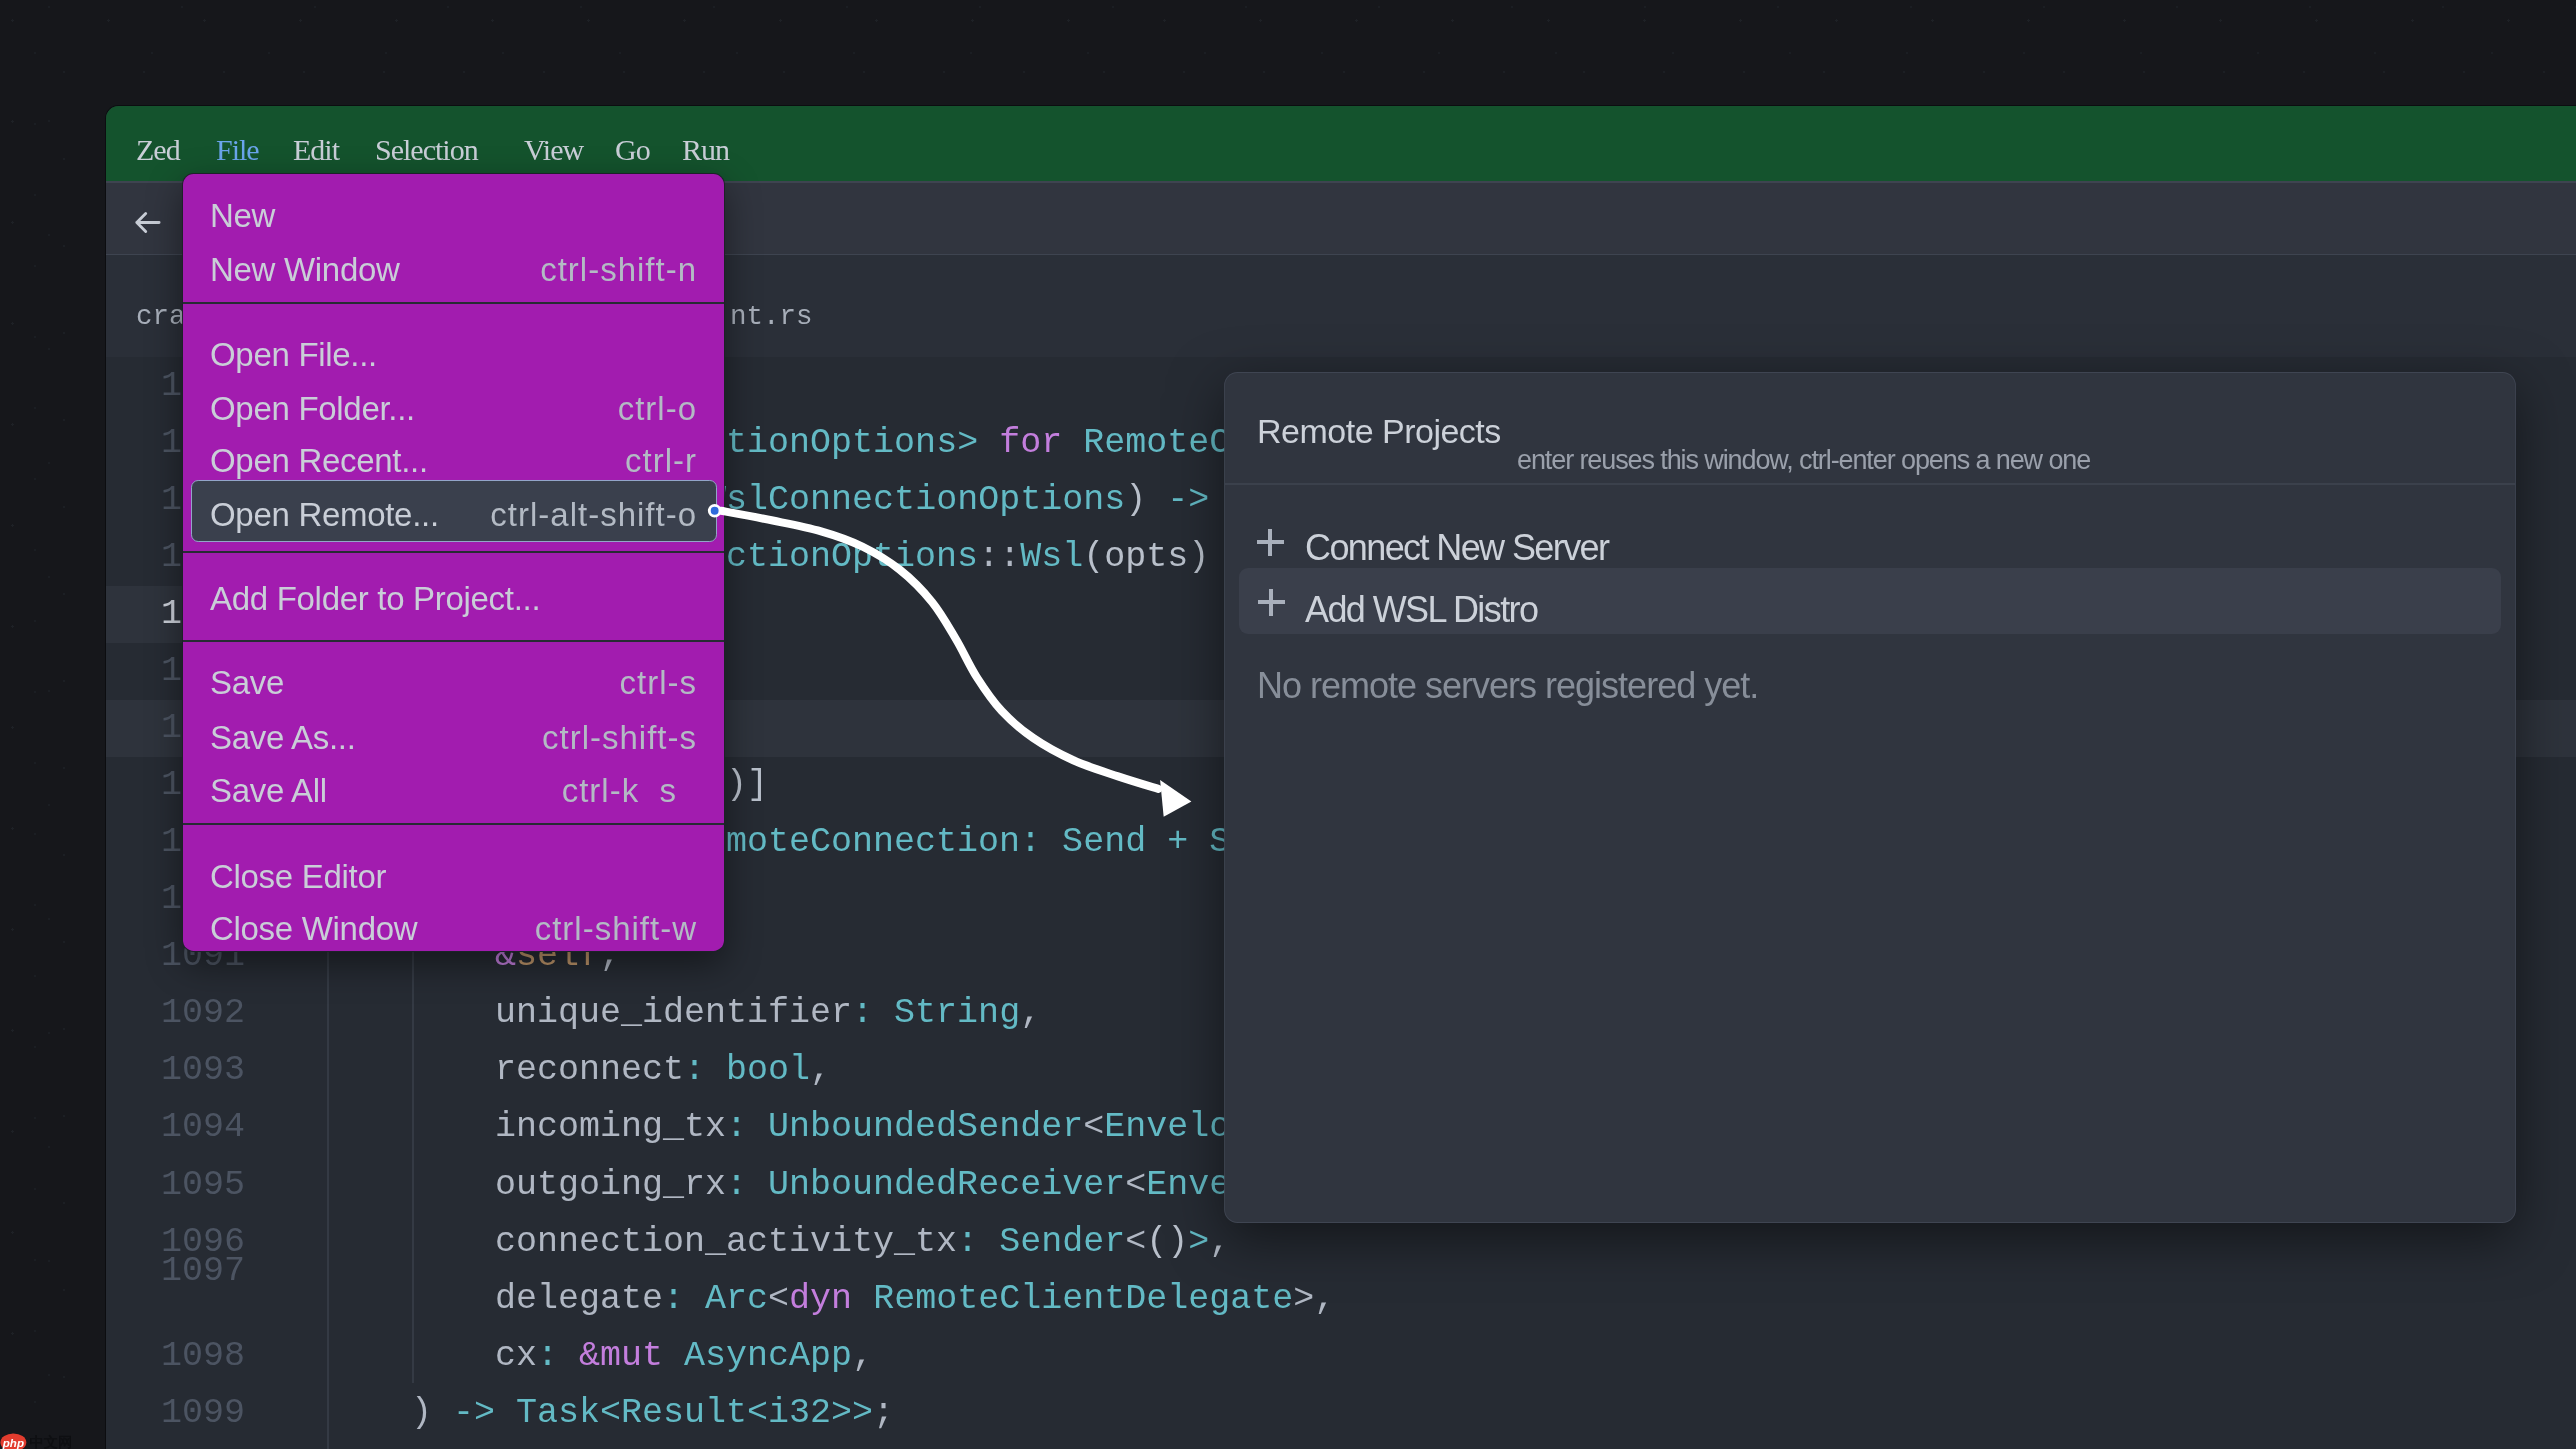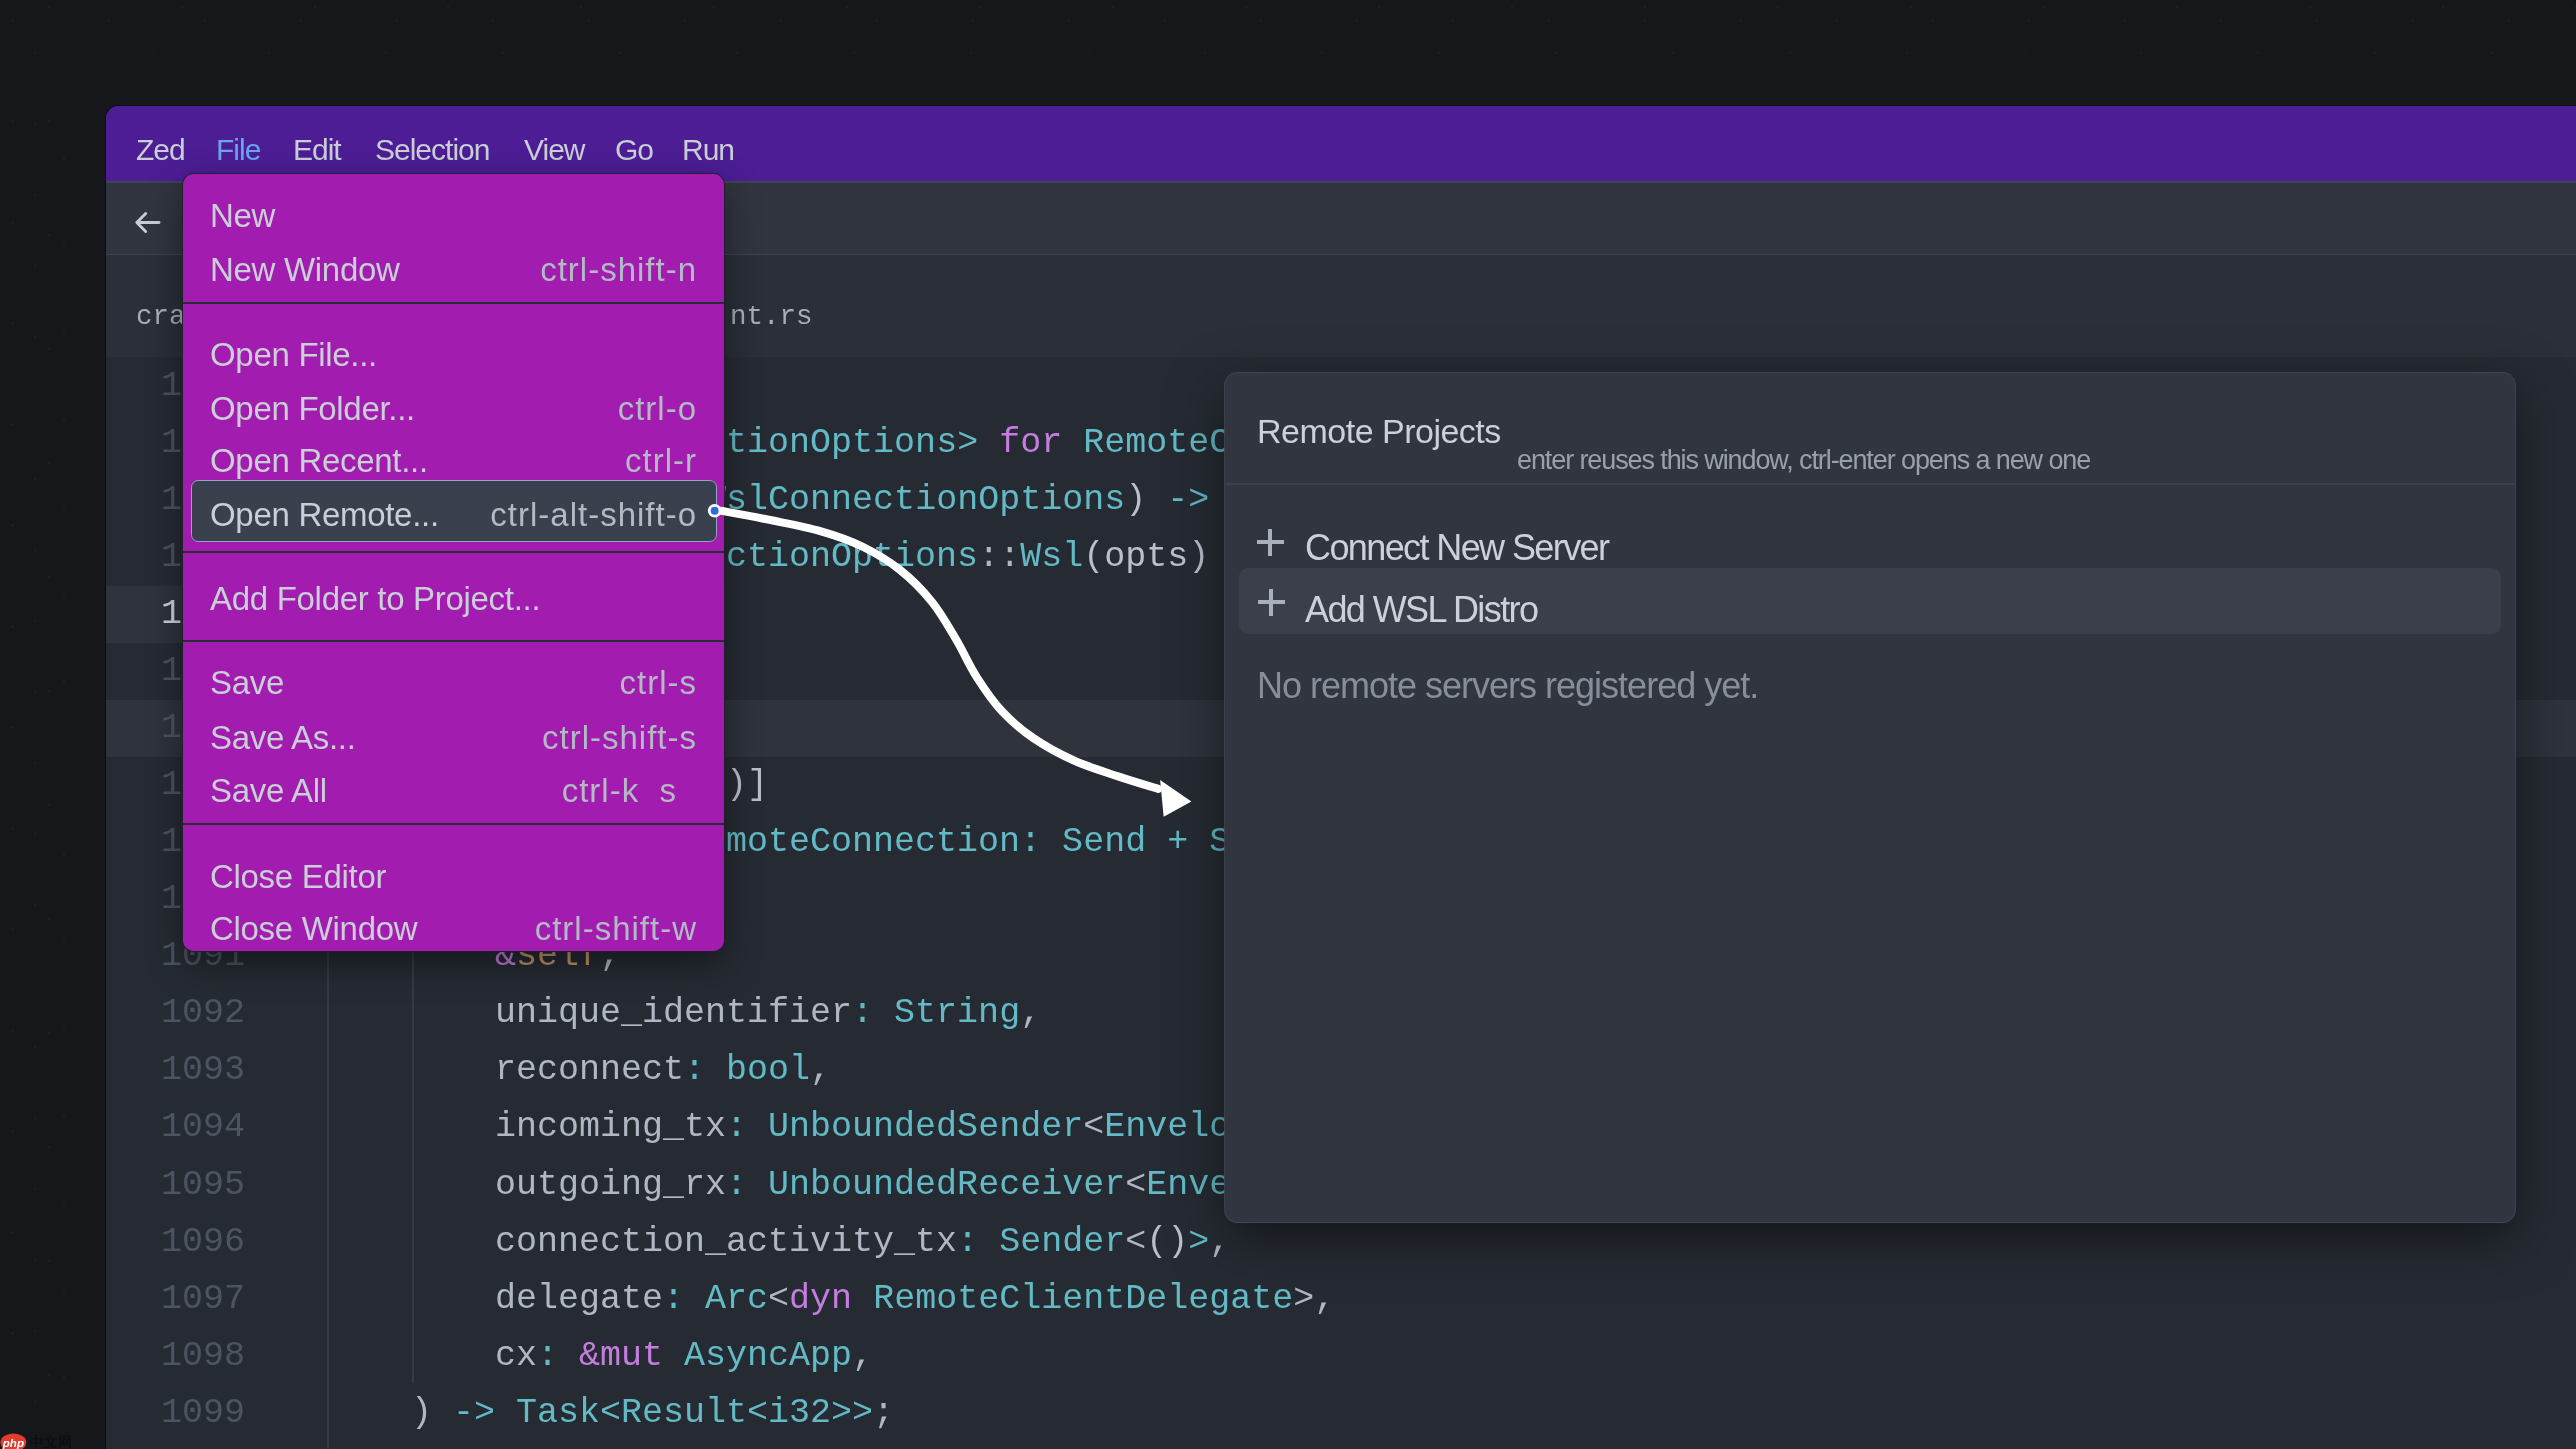--- a/index.html
+++ b/index.html
@@ -14,21 +14,21 @@
       radial-gradient(circle 1.3px at 49px 7.2px,  #1b1e23 95%, transparent);
     background-size:96px 101px, 80px 87px, 117px 71px, 65px 92px, 133px 114px;
     position:relative;
   }
   .abs { position:absolute; }
 
   
   #win { position:absolute; left:106px; top:106px; right:0; bottom:0;
          background:#262b33; border-radius:12.5px 0 0 0; overflow:hidden;
          box-shadow:0 0 0 0.9px #0c0d10; }
-  #titlebar { position:absolute; left:0; top:0; right:0; height:75px; background:#4c1d95; }
+  #titlebar { position:absolute; left:0; top:0; right:0; height:75px; background:#14532d;font-family:Liberation Serif, serif; }
   #navbar   { position:absolute; left:0; top:77px; right:0; height:71px; background:#31353f; }
   #tabbar   { position:absolute; left:0; top:149px; right:0; height:102px; background:#2a2f38; }
   .hline    { position:absolute; left:0; right:0; height:1.8px; background:#3e4450; }
 
   .menuitem { position:absolute; top:0; height:88px; line-height:88px; font-size:30px;
                letter-spacing:-1px; color:#c9ced7; }
   #backarr { position:absolute; left:28px; top:27px; width:27px; height:25px; }
   #tabtext { position:absolute; left:30px; top:0; height:102px; line-height:124px;
               font-family:"Liberation Mono",monospace; font-size:27.5px; color:#a7aeb9; white-space:pre; }
 
@@ -128,21 +128,21 @@
 <div class="gnum-row" style="top:985px"><span class="gnum">1092</span></div>
 <div class="crow" style="top:985px"><span class="cg">        unique_identifier</span><span class="ct">: </span><span class="ct">String</span><span class="cg">,</span></div>
 <div class="gnum-row" style="top:1042px"><span class="gnum">1093</span></div>
 <div class="crow" style="top:1042px"><span class="cg">        reconnect</span><span class="ct">: </span><span class="ct">bool</span><span class="cg">,</span></div>
 <div class="gnum-row" style="top:1099px"><span class="gnum">1094</span></div>
 <div class="crow" style="top:1099px"><span class="cg">        incoming_tx</span><span class="ct">: </span><span class="ct">UnboundedSender</span><span class="cg">&lt;</span><span class="ct">Envelope</span><span class="cg">&gt;,</span></div>
 <div class="gnum-row" style="top:1157px"><span class="gnum">1095</span></div>
 <div class="crow" style="top:1157px"><span class="cg">        outgoing_rx</span><span class="ct">: </span><span class="ct">UnboundedReceiver</span><span class="cg">&lt;</span><span class="ct">Envelope</span><span class="cg">&gt;,</span></div>
 <div class="gnum-row" style="top:1214px"><span class="gnum">1096</span></div>
 <div class="crow" style="top:1214px"><span class="cg">        connection_activity_tx</span><span class="ct">: </span><span class="ct">Sender</span><span class="cg">&lt;</span><span class="cl2">()</span><span class="ct">&gt;</span><span class="cg">,</span></div>
-<div class="gnum-row" style="top:1271px"><span class="gnum">1097</span></div>
+<div class="gnum-row" style="top:1243px"><span class="gnum">1097</span></div>
 <div class="crow" style="top:1271px"><span class="cg">        delegate</span><span class="ct">: </span><span class="ct">Arc</span><span class="cg">&lt;</span><span class="cp">dyn</span><span class="cg"> </span><span class="ct">RemoteClientDelegate</span><span class="cg">&gt;,</span></div>
 <div class="gnum-row" style="top:1328px"><span class="gnum">1098</span></div>
 <div class="crow" style="top:1328px"><span class="cg">        cx</span><span class="ct">: </span><span class="cp">&amp;mut</span><span class="cg"> </span><span class="ct">AsyncApp</span><span class="cg">,</span></div>
 <div class="gnum-row" style="top:1385px"><span class="gnum">1099</span></div>
 <div class="crow" style="top:1385px"><span class="cg">    ) </span><span class="ct">-&gt; Task&lt;Result&lt;i32&gt;&gt;</span><span class="cg">;</span></div>
     </div>
   </div>
 </div>
 
 <div id="dropdown">

